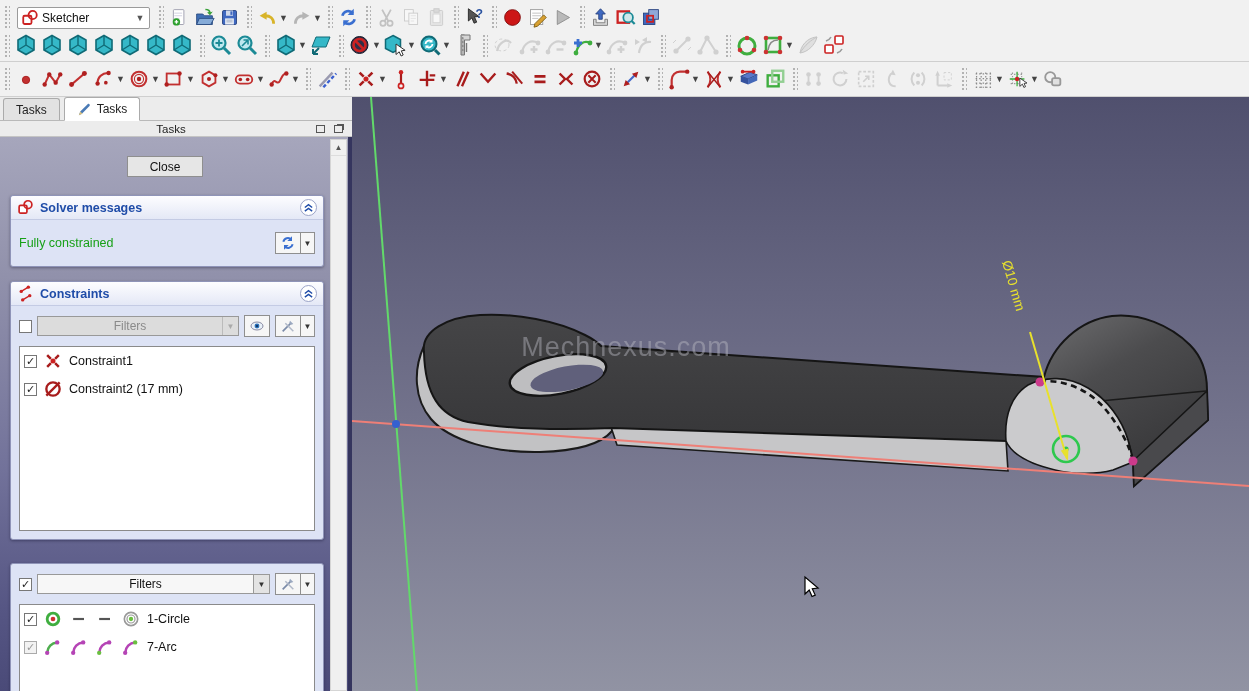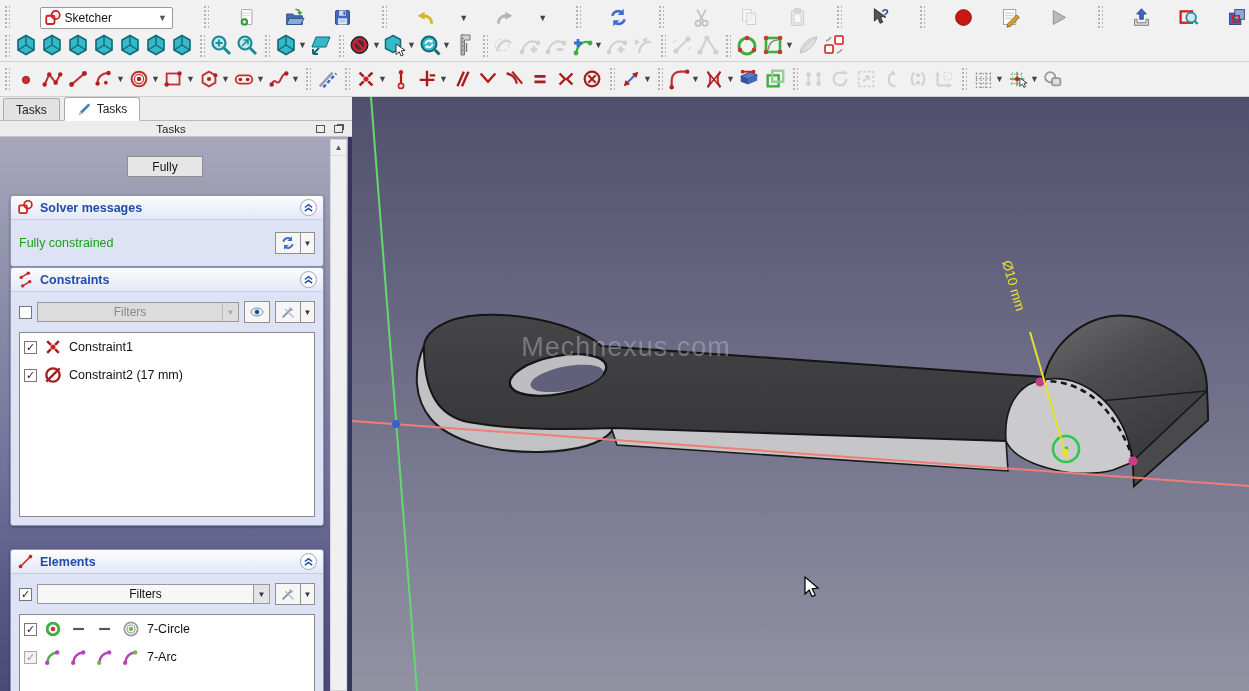--- a/index.html
+++ b/index.html
@@ -2,21 +2,21 @@
 <html><head>
 <meta charset="utf-8">
 <style>
   * { margin:0; padding:0; box-sizing:border-box; }
   html,body { width:1249px; height:691px; overflow:hidden;
     font-family:"Liberation Sans", sans-serif; font-size:12px; background:#f1f1f1; }
 
   
   .tbar { position:absolute; left:0; width:1249px; background:#f1f1f1;
     border-bottom:1px solid #cfcfcf; display:flex; align-items:center; }
-  #tb1 { top:0;  height:36px;justify-content:space-between; }
+  #tb1 { top:0;  height:36px; }
   #tb2 { top:29px; height:33px; }
   #tb3 { top:62px; height:35px; }
   .handle { width:7px; height:78%; margin:0 3px;
     background-image:radial-gradient(#b3b3b3 1px, transparent 1.2px);
     background-size:4px 4px; background-position:1px 1px; flex:0 0 auto; }
   .tbtn { display:inline-flex; align-items:center; justify-content:center;
     width:26px; height:26px; border-radius:3px; flex:0 0 auto; }
   #tb1 .tbtn { width:25px; height:25px; }
   .tbtn svg { width:21px; height:21px; }
   #tb2 .tbtn svg { width:24px; height:24px; }
@@ -52,21 +52,21 @@
   #vscroll { position:absolute; top:2px; right:1px; width:17px; bottom:0;
     background:#f0f0f0; border:1px solid #d5d5d5; }
   #vscroll .up { height:16px; display:flex; align-items:center; justify-content:center;
     font-size:8px; color:#555; background:#f0f0f0; border-bottom:1px solid #ddd; }
   #closewrap { width:330px; text-align:center; padding-top:19px; }
   #closebtn { width:76px; height:21px; background:#e6e6e6; border:1px solid #8f8f8f;
     font-size:12px; color:#111; font-family:"Liberation Sans",sans-serif; }
   .section { width:314px; margin-left:10px; border:1px solid #8f94b8; border-radius:3px;
     background:#dde3f5; box-shadow:0 1px 3px rgba(0,0,30,.35); }
   #sec-solver { margin-top:18px; }
-  #sec-constraints { margin-top:0; }
+  #sec-constraints { margin-top:14px; }
   #sec-elements { margin-top:23px; }
   .sechead { height:24px; background:linear-gradient(180deg,#fdfdff,#e4e8f6);
     border-bottom:1px solid #c4cbe4; border-radius:3px 3px 0 0;
     display:flex; align-items:center; padding:0 6px; gap:6px; }
   .sechead svg { width:17px; height:17px; }
   .sechead .t { flex:1; color:#1f4ca8; font-weight:bold; font-size:12.5px; }
   .collapse { width:17px; height:17px; border-radius:50%; background:#fff;
     border:1px solid #9aa3c8; display:flex; align-items:center; justify-content:center; }
   .collapse svg { width:11px; height:11px; }
   .secbody { padding:8px; }
@@ -841,21 +841,21 @@
       <span>Tasks</span>
     </div>
   </div>
   <div id="paneltitle">
     <span class="t">Tasks</span>
     <span class="winbox"></span>
     <span class="winbox float"></span>
   </div>
   <div id="panelbody">
     <div id="closewrap">
-      <button id="closebtn">Fully</button>
+      <button id="closebtn">Close</button>
     </div>
 
     <div class="section" id="sec-solver">
       <div class="sechead">
         <svg viewBox="0 0 24 24">
             <rect x="3" y="9" width="11" height="11" rx="2" fill="#fff" stroke="#cc2222" stroke-width="2.4"></rect>
             <circle cx="15.5" cy="8" r="5.5" fill="none" stroke="#cc2222" stroke-width="2.4"></circle>
           </svg>
         <span class="t">Solver messages</span>
         <span class="collapse">
@@ -942,33 +942,20 @@
                   <path d="M4 20L20 4" stroke="#a81c1c" stroke-width="2.8"></path>
                 </svg>
               </span>
               <span class="ltxt">Constraint2 (17 mm)</span>
             </div>
           </div>
       </div>
     </div>
 
     <div class="section" id="sec-elements">
-      <div class="sechead">
-        <svg viewBox="0 0 24 24">
-            <path d="M5 19L19 5" stroke="#cc2222" stroke-width="2.2"></path>
-            <circle cx="5" cy="19" r="2.6" fill="#cc2222"></circle>
-            <circle cx="19" cy="5" r="2.6" fill="#cc2222"></circle>
-          </svg>
-        <span class="t">Elements</span>
-        <span class="collapse">
-          <svg viewBox="0 0 12 12">
-              <path d="M2 6l4-3 4 3M2 10l4-3 4 3" fill="none" stroke="#1f4ca8" stroke-width="1.6"></path>
-            </svg>
-        </span>
-      </div>
       <div class="secbody">
         <div class="filterrow">
           <span class="cbx" id="el-filter-cb">✓</span>
           <span class="combo on">
             <span class="ct">Filters</span>
             <span class="ca">▼</span>
           </span>
           <span class="splitbtn">
             <span class="sbtn">
               <svg viewBox="0 0 24 24">
@@ -999,21 +986,21 @@
                   <path d="M5 12h13" stroke="#555" stroke-width="2.6"></path>
                 </svg>
               </span>
               <span style="display: flex;">
                 <svg viewBox="0 0 24 24">
                   <circle cx="12" cy="12" r="8" fill="none" stroke="#999" stroke-width="2"></circle>
                   <circle cx="12" cy="12" r="4.8" fill="none" stroke="#999" stroke-width="1.4"></circle>
                   <circle cx="12" cy="12" r="2.6" fill="#6abf40"></circle>
                 </svg>
               </span>
-              <span class="ltxt">7-Circle</span>
+              <span class="ltxt">1-Circle</span>
             </div>
             <div class="lrow">
               <span class="cbx dim">✓</span>
               <span style="display: flex;">
                 <svg viewBox="0 0 24 24">
                   <path d="M5 19A13 13 0 0 1 17 6.5" fill="none" stroke="#4fae4f" stroke-width="3"></path>
                   <circle cx="5" cy="19" r="2.6" fill="#b544b5"></circle>
                   <circle cx="17" cy="6.5" r="2.6" fill="#b544b5"></circle>
                 </svg>
               </span>

